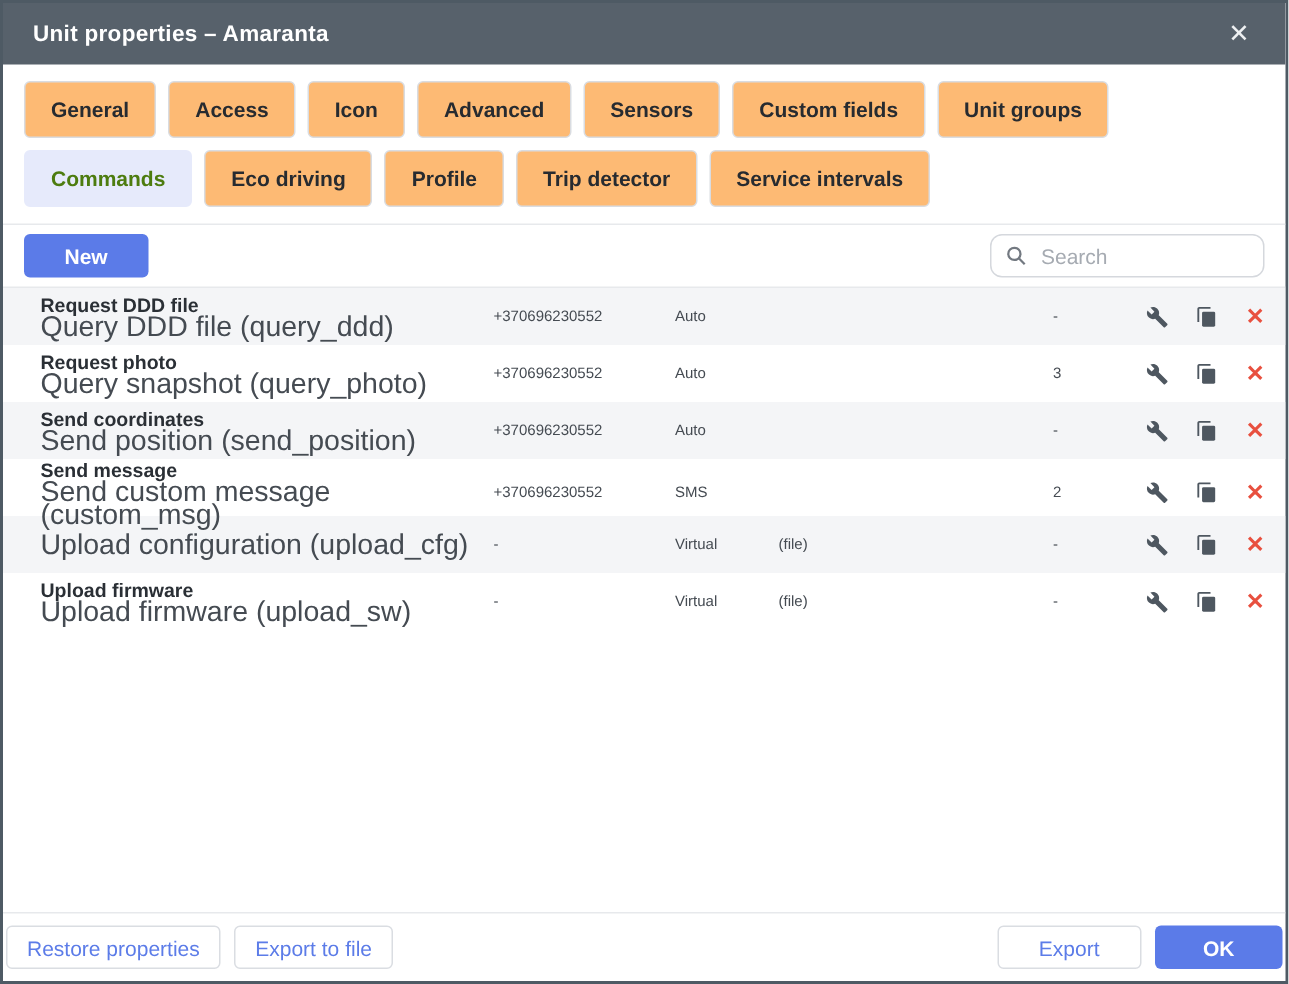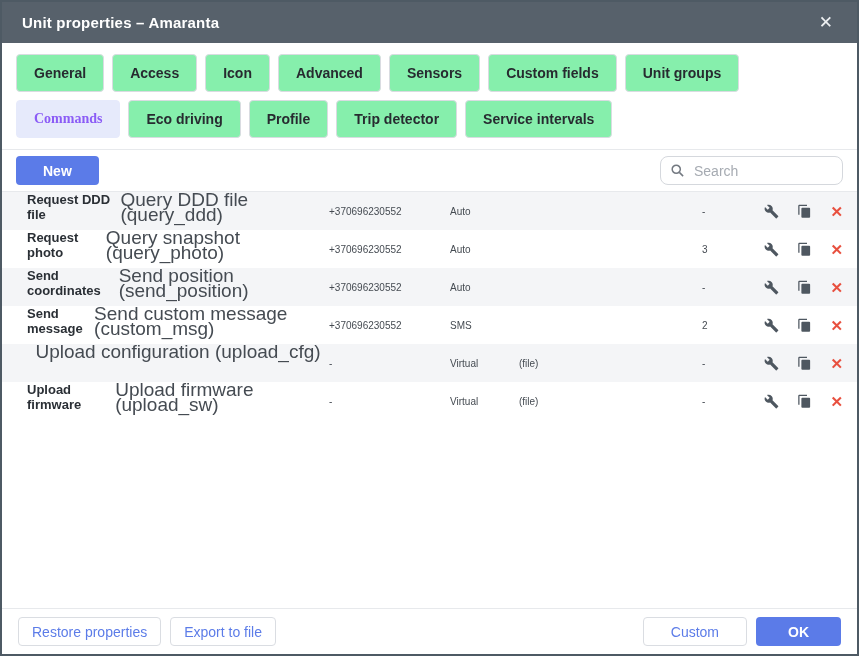--- a/index.html
+++ b/index.html
@@ -25,25 +25,25 @@
   .titlebar .title { flex:1; color:#fff; font-size:15px; font-weight:bold; letter-spacing:.2px; }
   .titlebar .close {
     color:#eef0f2; font-size:17px; line-height:1; cursor:pointer;
     padding:2px 4px; font-weight:normal;
   }
   
   .tabs { flex:none; padding:11px 14px 3px; display:flex; flex-wrap:wrap; }
   .tab {
     height:38px; line-height:36px; padding:0 17px;
     margin:0 8px 8px 0;
-    background:#86efac; border:1px solid #d9dce1; border-radius:4px;
+    background:#fdba74; border:1px solid #d9dce1; border-radius:4px;
     font-size:14px; font-weight:bold; color:#272b30;
     cursor:pointer; white-space:nowrap;
   }
-  .tab.active { background:#e6eafb; border-color:#e6eafb; color:#8b5cf6;font-family:Liberation Serif, serif; }
+  .tab.active { background:#e6eafb; border-color:#e6eafb; color:#4d7c0f; }
   
   .toolbar {
     flex:none; height:43px;
     border-top:1px solid #e7e9ec; border-bottom:1px solid #e7e9ec;
     display:flex; align-items:center; justify-content:space-between;
     padding:0 14px;
   }
   .btn { border-radius:4px; height:29px; font-size:14px; cursor:pointer; border:1px solid transparent; display:inline-flex; align-items:center; justify-content:center; }
   .btn-primary { background:#5b7be8; color:#fff; font-weight:bold; border:none; }
   .btn-new { padding:4px 27px; }
@@ -62,34 +62,34 @@
   .grid-cols {
     display:grid;
     grid-template-columns:302px 121px 69px 183px 62px 1fr;
     padding-left:25px;
   }
   .thead { flex:none; height:33px; align-items:center; font-size:13px; font-weight:bold; color:#272e38; }
   .tbody { flex:none; }
   .trow { height:38px; }
   .trow:nth-child(odd) { background:#f4f5f7; }
   .cell { align-self:center; font-size:10px; color:#454b52; }
-  .cell-name { display:flex; flex-direction:row; justify-content:center; height:100%; }
+  .cell-name { display:flex; flex-direction:column; justify-content:center; height:100%; }
   .cmd-name { font-size:13px; font-weight:bold; color:#2a2f35; line-height:15px; }
   .cmd-sub  { font-size:19px; color:#454b52; line-height:15px; }
   .cell-actions {
     display:flex; align-items:center; justify-content:flex-end;
     gap:18px; padding-right:14px; height:100%;
   }
   .icon-btn { background:none; border:none; padding:0; cursor:pointer; display:flex; align-items:center; }
   .delete-glyph { color:#e8503f; font-size:15px; font-weight:bold; line-height:1; }
   .spacer { flex:1; }
   
   .footer {
     flex:none; height:46px; border-top:1px solid #e7e9ec;
-    display:flex; align-items:center; padding:0 16px; gap:9px;
+    display:flex; align-items:center; padding:0 2px; gap:9px;
   }
   .btn-restore { padding:0 13px; }
   .btn-export { padding:0 13px; }
   .btn-cancel { padding:0 27px; }
   .btn-ok { padding:0 32px; font-weight:bold; }
 </style>
 </head>
 <body>
 
 <div class="dialog">
@@ -290,17 +290,17 @@
     </div>
 
   </div>
 
   <div class="spacer"></div>
 
   <div class="footer">
     <button class="btn btn-outline btn-restore">Restore properties</button>
     <button class="btn btn-outline btn-export">Export to file</button>
     <div class="spacer"></div>
-    <button class="btn btn-outline btn-cancel">Custom</button>
+    <button class="btn btn-outline btn-cancel">Export</button>
     <button class="btn btn-primary btn-ok">OK</button>
   </div>
 
 </div>
 
 </body></html>

